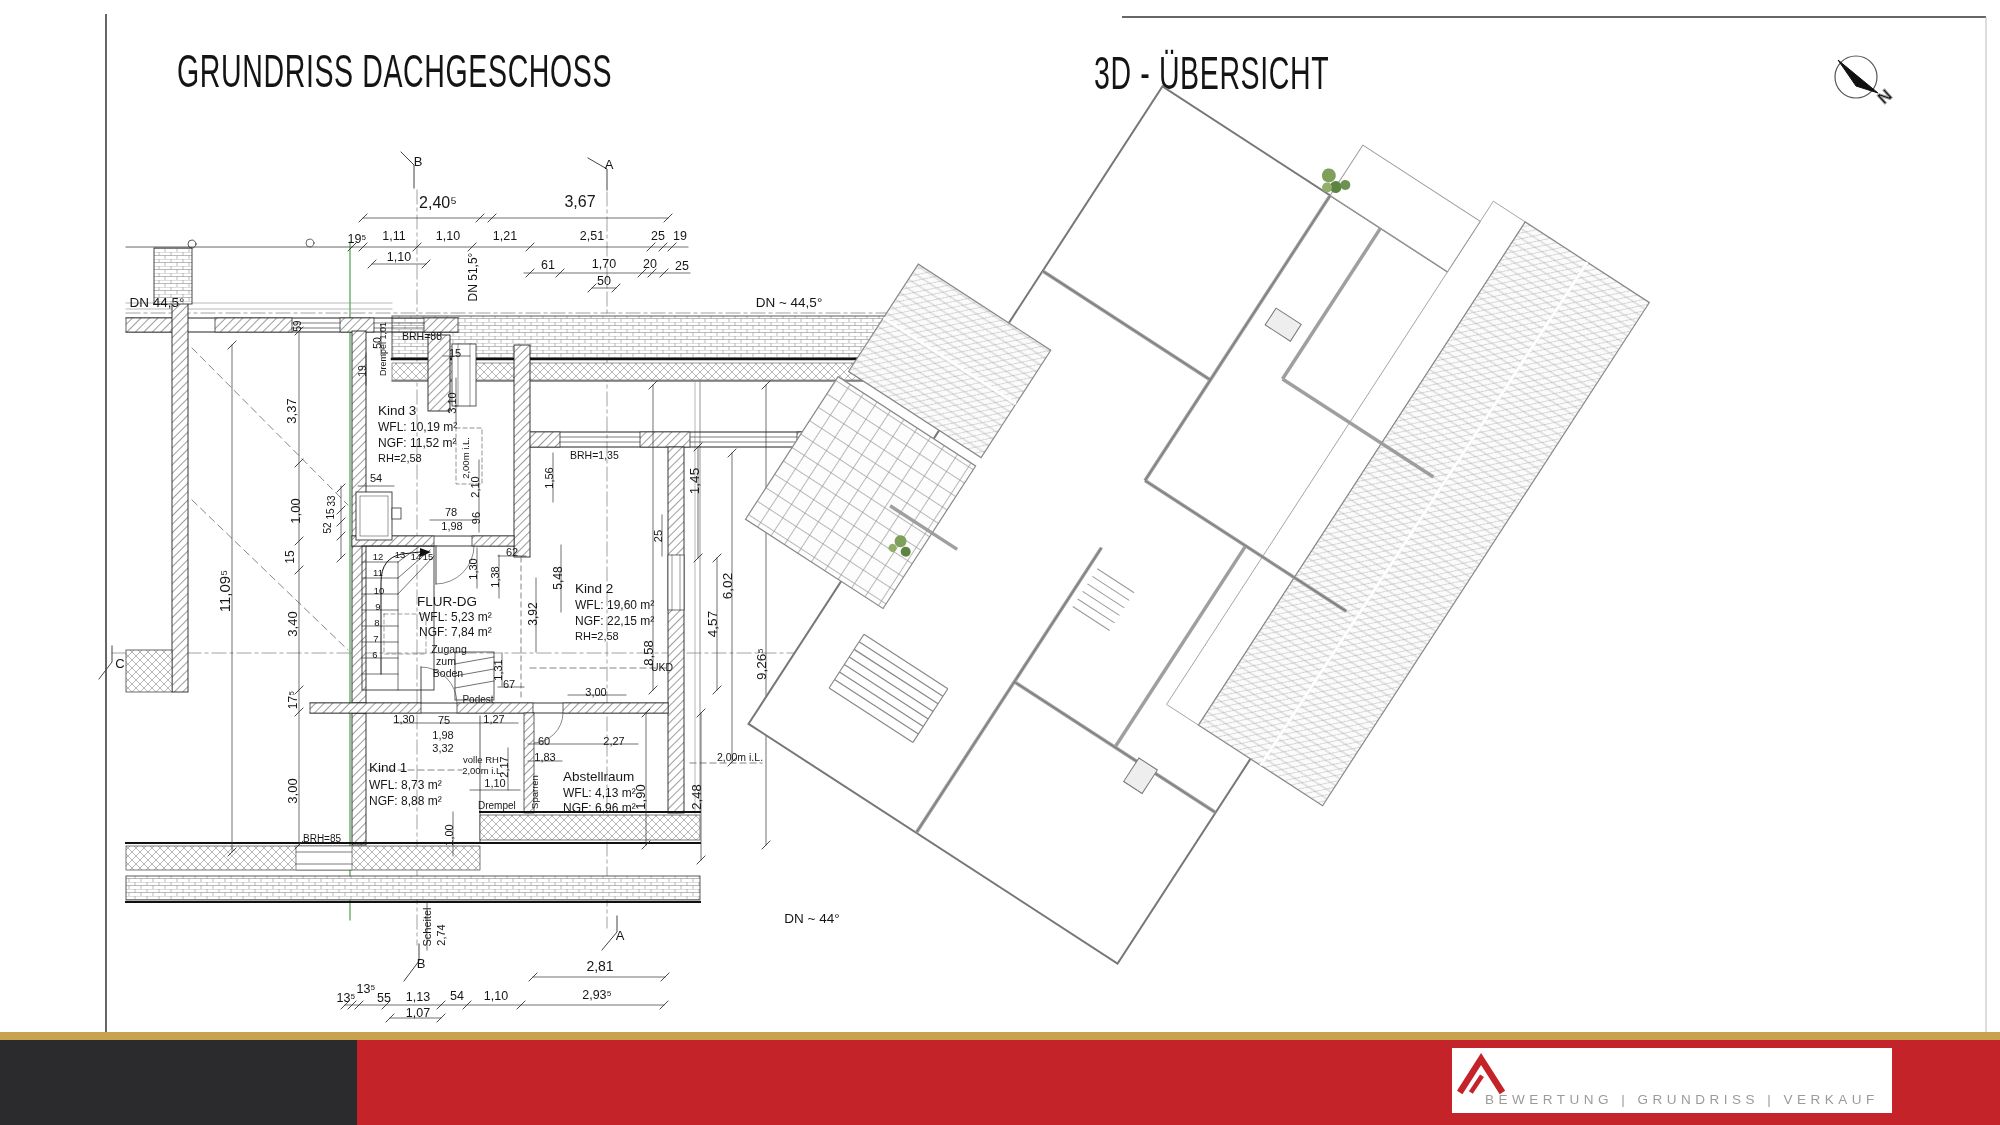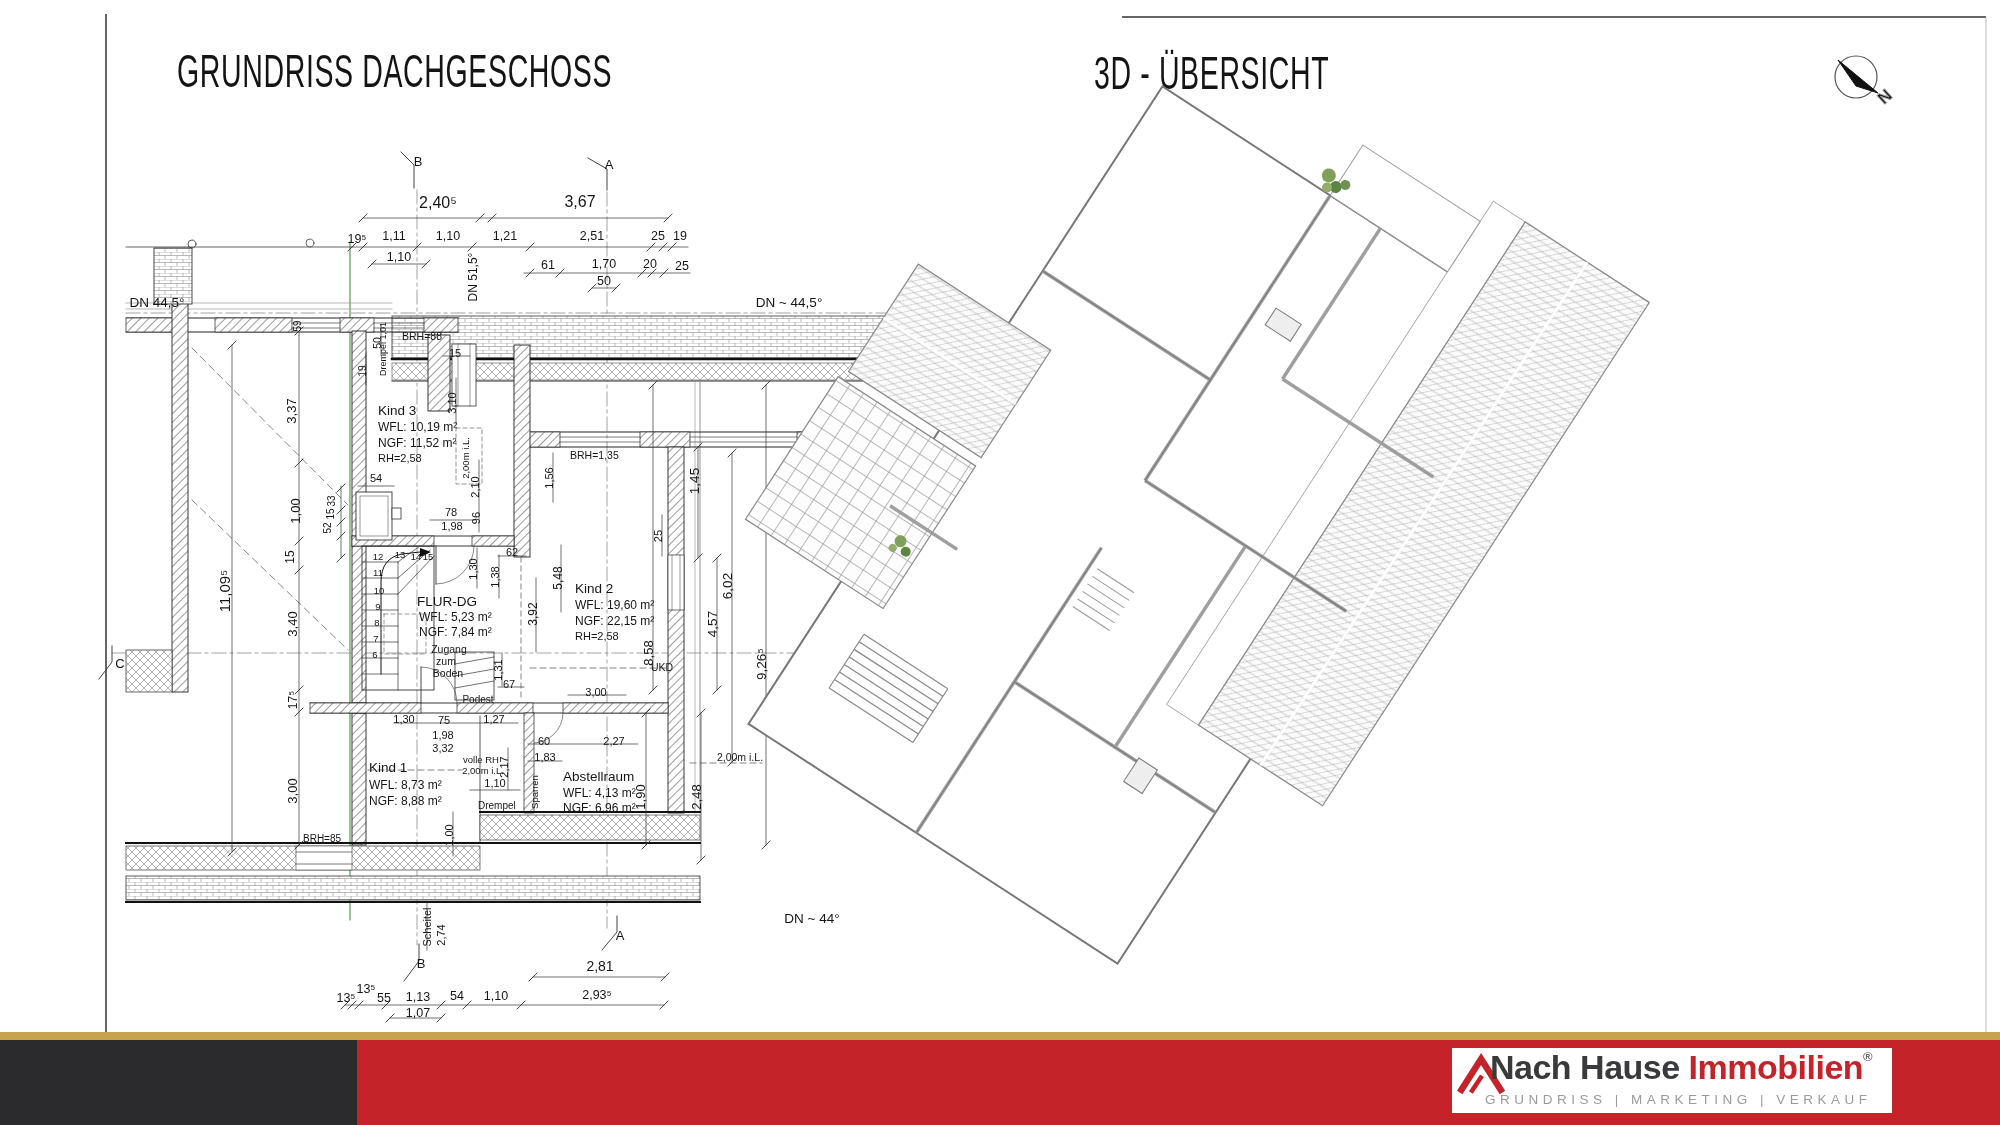--- a/index.html
+++ b/index.html
@@ -394,18 +394,17 @@
 
   <div>
     <div class="gold-bar" style="background: rgb(201, 162, 77);"></div>
     <div class="footer-dark" style="background: rgb(43, 43, 46);"></div>
     <div class="footer-red" style="background: rgb(196, 35, 42);"></div>
     <div class="logo-box">
       <svg class="roof-icon" width="52" height="44" viewBox="0 0 56 46">
         <path d="M4,44 L27,8 L50,44" fill="none" stroke="#c4232a" stroke-width="7"></path>
         <path d="M16,44 L28,26" fill="none" stroke="#c4232a" stroke-width="5"></path>
       </svg>
-      <div class="brand-line"><span class="brand-1">Nach Hause </span><span class="brand-2">Immobilien</span><span class="brand-reg">®</span></div>
-      <div class="brand-tagline">GRUNDRISS | MARKETING | VERKAUF</div>
+      <div class="brand-tagline">BEWERTUNG | GRUNDRISS | VERKAUF</div>
     </div>
   </div>
 
 </div>
 
 </body></html>

